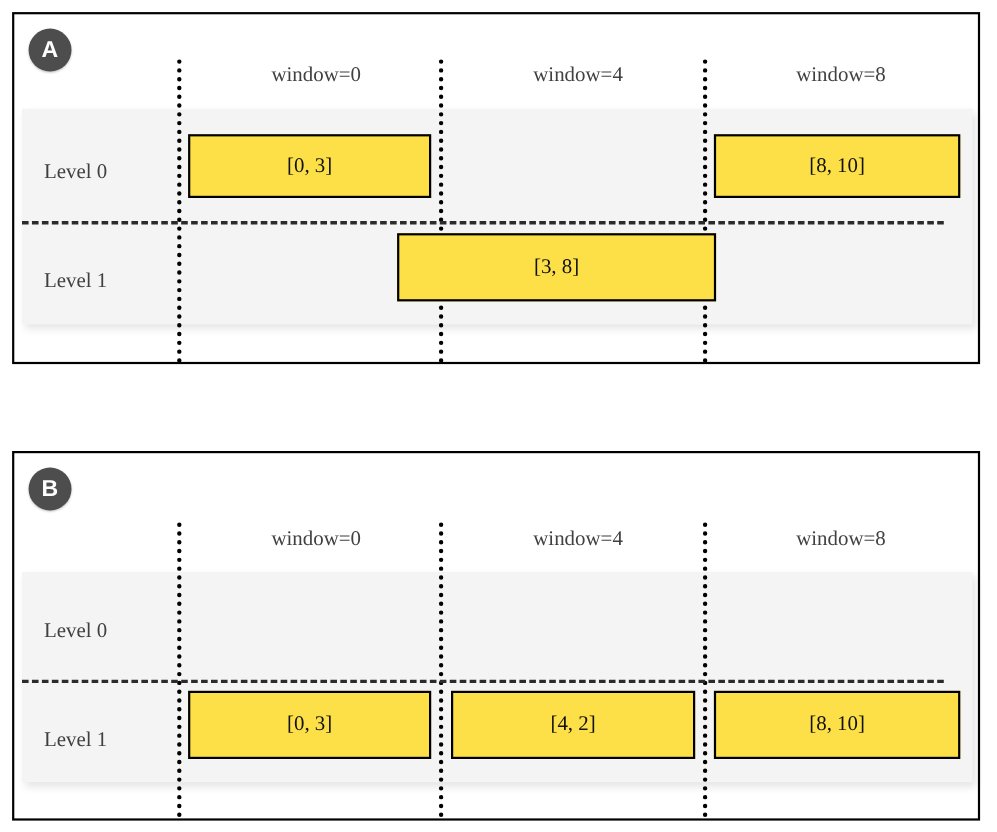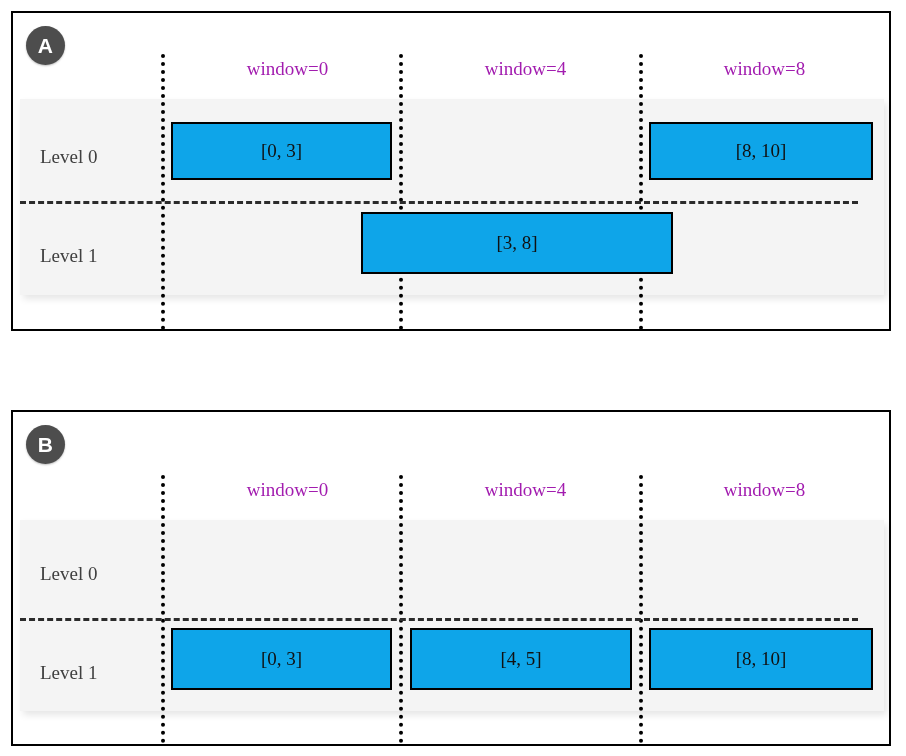--- a/index.html
+++ b/index.html
@@ -72,36 +72,36 @@
     height: 0;
     border-top: 3px dashed #2b2b2b;
   }
 
   
   .col-label {
     position: absolute;
     font-size: 19px;
     text-align: center;
     white-space: nowrap;
-    color: #a21caf;
+    color: #404040;
   }
 
   
   .row-label {
     position: absolute;
     font-size: 19px;
     white-space: nowrap;
     color: #404040;
   }
 
   
   .interval-box {
     position: absolute;
     border: 2.5px solid #000000;
-    background: #0ea5e9;
+    background: #fde047;
     display: flex;
     align-items: center;
     justify-content: center;
     font-size: 19px;
     box-sizing: border-box;
     color: #111111;
   }
 
   
   #transition {
@@ -144,21 +144,21 @@
   <div class="vsep" style="left:386px; top:41px; height:276px;"></div>
   <div class="vsep" style="left:626px; top:41px; height:276px;"></div>
 
   <div class="hsep" style="top:188px;"></div>
 
   <div class="row-label" style="left:27px; top:133px;">Level 0</div>
   <div class="row-label" style="left:27px; top:232px;">Level 1</div>
 
   <div class="interval-box" style="left:158px; top:109px; width:221px; height:58px;">[0, 3]</div>
   <div class="interval-box" style="left:636px; top:109px; width:224px; height:58px;">[8, 10]</div>
-  <div class="interval-box" style="left:348px; top:199px; width:312px; height:62px;">[3, 8]</div>
+  <div class="interval-box" style="left:348px; top:199px; width:290px; height:62px;">[3, 8]</div>
 </div>
 
 <div id="transition">
   <svg id="transition-arrow" viewBox="0 0 66 59">
     <polygon points="21,0 45,0 45,30 65,30 33,58 1,30 21,30" fill="#999999"></polygon>
   </svg>
   <div id="transition-caption">Strict window compaction, window = 4</div>
 </div>
 
 <div class="panel" id="panel-b">
@@ -174,15 +174,15 @@
   <div class="vsep" style="left:148px; top:63px; height:268px;"></div>
   <div class="vsep" style="left:386px; top:63px; height:268px;"></div>
   <div class="vsep" style="left:626px; top:63px; height:268px;"></div>
 
   <div class="hsep" style="top:206px;"></div>
 
   <div class="row-label" style="left:27px; top:151px;">Level 0</div>
   <div class="row-label" style="left:27px; top:250px;">Level 1</div>
 
   <div class="interval-box" style="left:158px; top:216px; width:221px; height:62px;">[0, 3]</div>
-  <div class="interval-box" style="left:397px; top:216px; width:222px; height:62px;">[4, 5]</div>
+  <div class="interval-box" style="left:397px; top:216px; width:222px; height:62px;">[4, 2]</div>
   <div class="interval-box" style="left:636px; top:216px; width:224px; height:62px;">[8, 10]</div>
 </div>
 
 </body></html>

